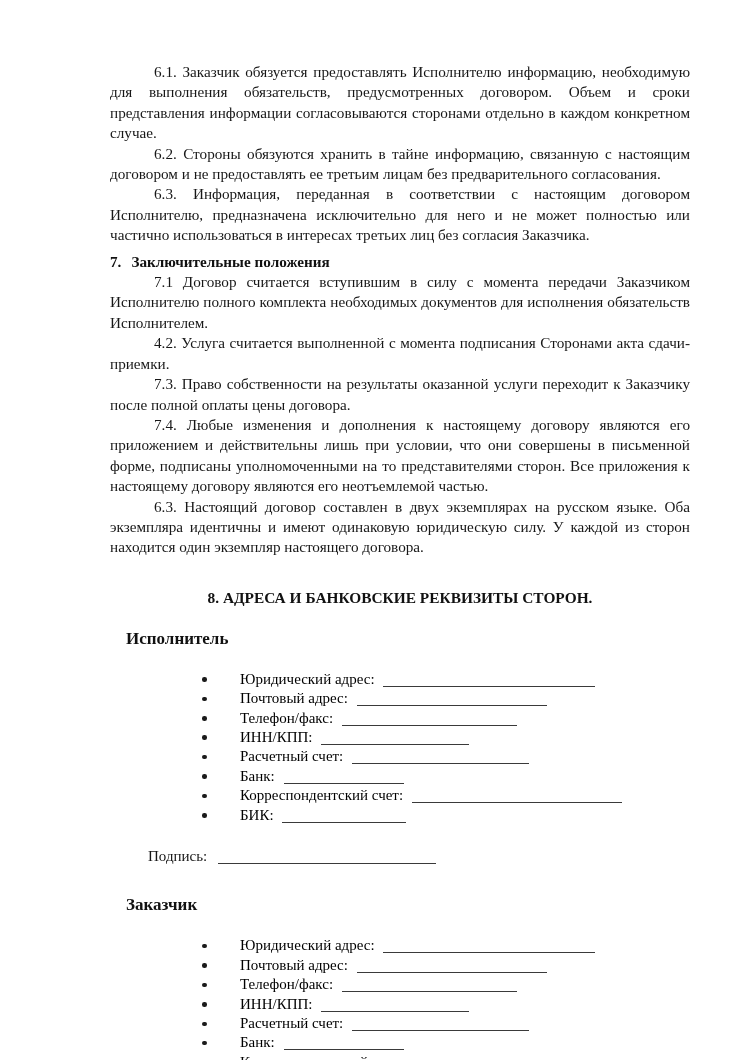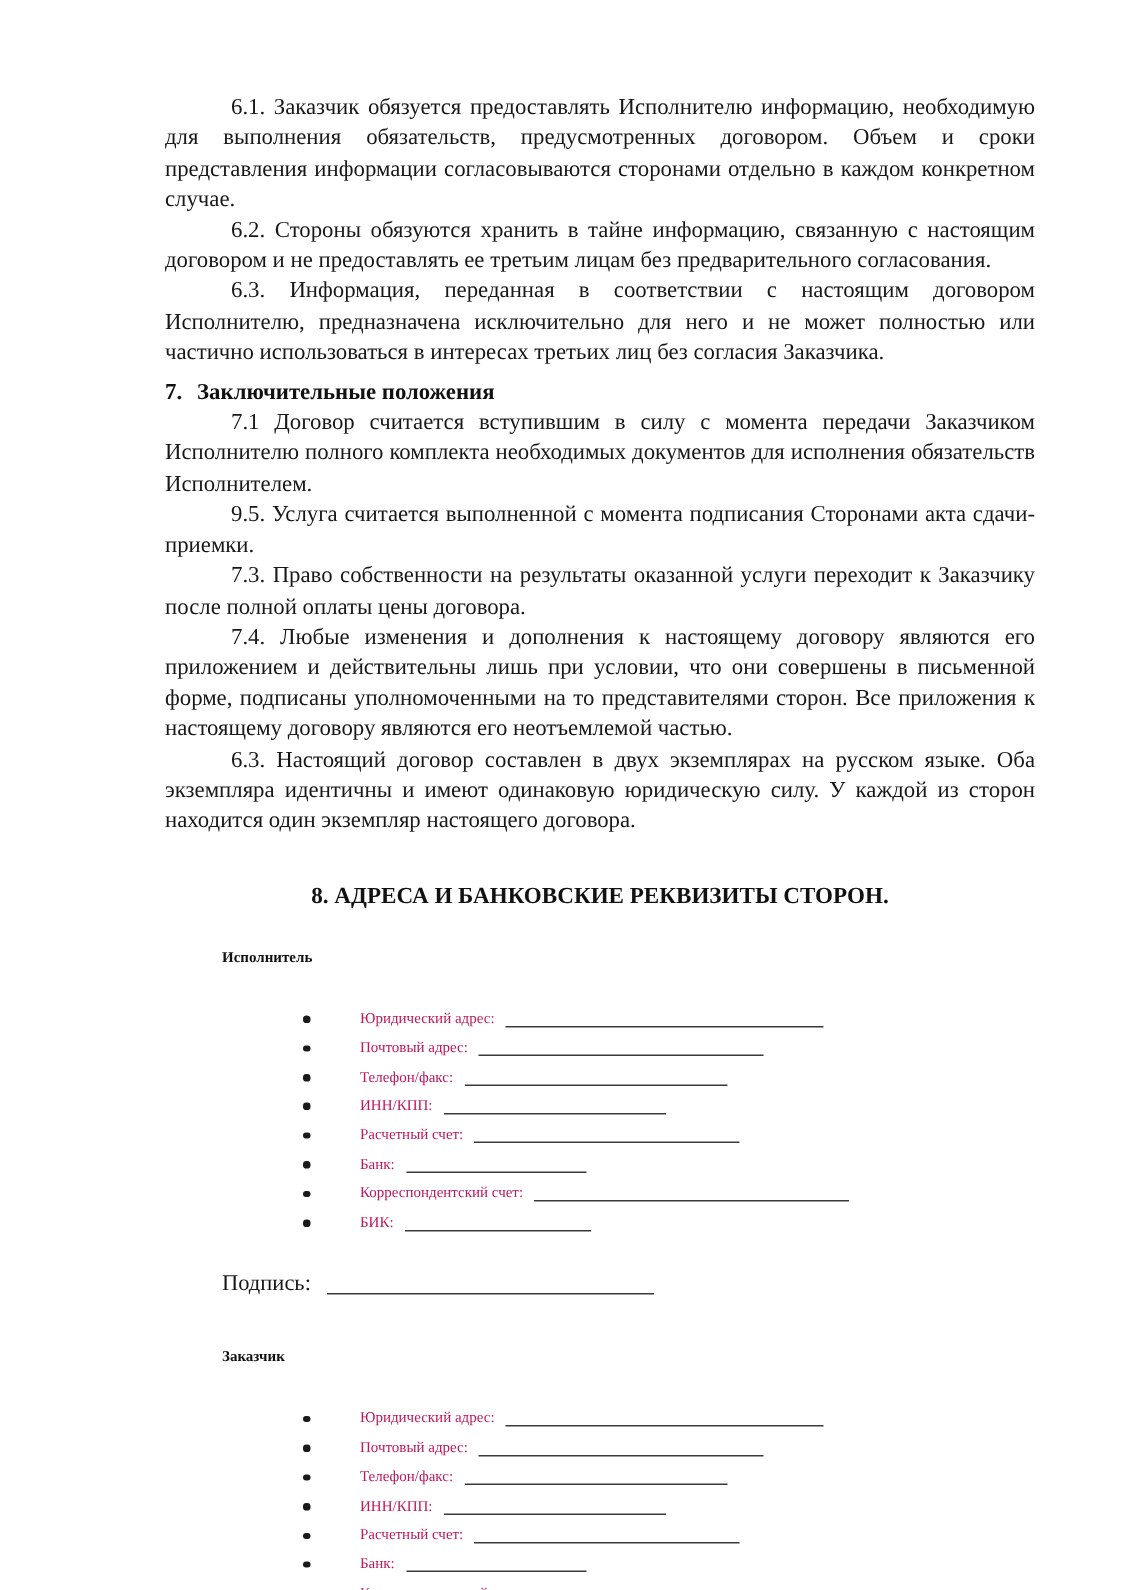--- a/index.html
+++ b/index.html
@@ -48,38 +48,38 @@
     font-size: 15.4px;
     line-height: 20px;
     font-weight: bold;
     text-align: center;
     margin: 0;
     color: #111111;
   }
   .block-spacer-lg { height: 30px; }
   .block-spacer-md { height: 22px; }
   .party-title {
-    font-size: 10px;
+    font-size: 17px;
     font-weight: bold;
     line-height: 18px;
-    margin: 0 0 0 38px;
+    margin: 0 0 0 16px;
     color: #111111;
   }
   ul.req-list {
     list-style: none;
     margin: 0;
     padding: 0;
   }
   ul.req-list li {
     position: relative;
-    font-size: 10px;
+    font-size: 15px;
     line-height: 19.4px;
     padding-left: 130px;
     white-space: nowrap;
-    color: #be185d;
+    color: #000000;
   }
   ul.req-list li .bullet {
     position: absolute;
     left: 92px;
     top: 7.5px;
     width: 4.5px;
     height: 4.5px;
     background: #1a1a1a;
     border-radius: 50%;
   }
@@ -116,21 +116,21 @@
     <p class="para">6.2. Стороны обязуются хранить в тайне информацию, связанную с настоящим договором и не предоставлять ее третьим лицам без предварительного согласования.</p>
 
     <p class="para">6.3.     Информация, переданная в соответствии с настоящим договором Исполнителю, предназначена исключительно для него и не может полностью или частично использоваться в интересах третьих лиц без согласия Заказчика.</p>
 
     <h2 class="section-heading">
       <span class="sec-num">7.</span><span>Заключительные положения</span>
     </h2>
 
     <p class="para">7.1 Договор считается вступившим в силу с момента передачи Заказчиком Исполнителю полного комплекта необходимых документов для исполнения обязательств Исполнителем.</p>
 
-    <p class="para">9.5.        Услуга считается выполненной с момента подписания Сторонами акта сдачи-приемки.</p>
+    <p class="para">4.2.        Услуга считается выполненной с момента подписания Сторонами акта сдачи-приемки.</p>
 
     <p class="para">7.3. Право собственности на результаты оказанной услуги переходит к Заказчику после полной оплаты цены договора.</p>
 
     <p class="para">7.4.        Любые изменения и дополнения к настоящему договору являются его приложением и действительны лишь при условии, что они совершены в письменной форме, подписаны уполномоченными на то представителями сторон. Все приложения к настоящему договору являются его неотъемлемой частью.</p>
 
     <p class="para">6.3.    Настоящий договор составлен в двух экземплярах на русском языке. Оба экземпляра идентичны и имеют одинаковую юридическую силу. У каждой из сторон находится один экземпляр настоящего договора.</p>
 
     <div class="block-spacer-lg"></div>
 
     <h2 class="big-heading">8. АДРЕСА И БАНКОВСКИЕ РЕКВИЗИТЫ СТОРОН.</h2>

